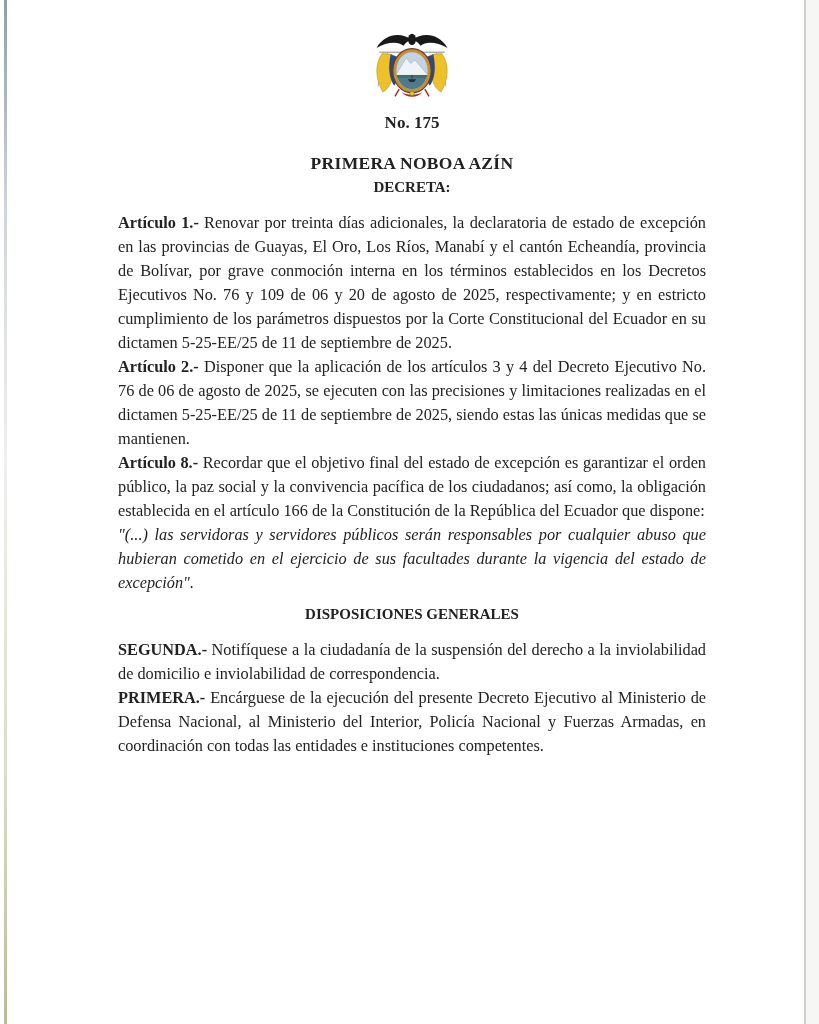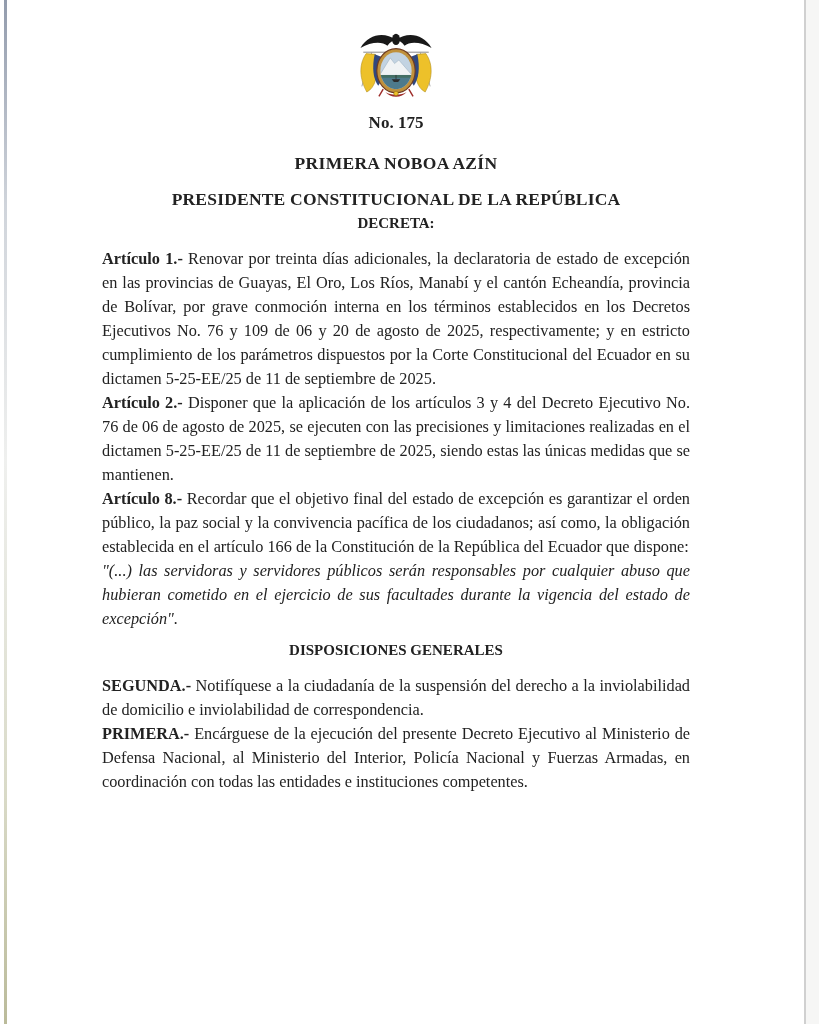--- a/index.html
+++ b/index.html
@@ -21,21 +21,21 @@
   }
   .edge-right {
     position: absolute; left: 804px; top: 0; width: 2px; height: 100%;
     background: rgba(150,150,150,.45);
   }
   .edge-right-band {
     position: absolute; left: 806px; top: 0; width: 13px; height: 100%;
     background: rgba(240,240,238,.6);
   }
 
-  .doc { position: absolute; left: 102px; top: 0; width: 588px; }
+  .doc { position: absolute; left: 118px; top: 0; width: 588px; }
 
   .emblem-wrap { text-align: center; margin-top: 28px; height: 74px; }
   .emblem-wrap svg { display: inline-block; }
 
   .doc-number {
     text-align: center; font-weight: bold; font-size: 17px;
     line-height: 22px; margin: 10px 0 0 0; color: #222;
   }
   .author {
     text-align: center; font-weight: bold; font-size: 17.5px;
@@ -111,21 +111,20 @@
       <circle cx="60" cy="92" r="3.2" fill="#edc12a" stroke="#8a6a10" stroke-width="0.8"></circle>
       <path d="M42,86 L36,96" stroke="#9e2b28" stroke-width="2"></path>
       <path d="M78,86 L84,96" stroke="#9e2b28" stroke-width="2"></path>
     </svg>
   </div>
 
   <div class="doc-number">No. 175</div>
 
   <div class="author">PRIMERA NOBOA AZÍN</div>
 
-  <div class="author-title">PRESIDENTE CONSTITUCIONAL DE LA REPÚBLICA</div>
 
 
 
   <p class="heading-center decreta">DECRETA:</p>
 
   <p class="body-par a1">
     <strong>Artículo 1.-</strong><span> Renovar por treinta días adicionales, la declaratoria de estado de excepción en las provincias de Guayas, El Oro, Los Ríos, Manabí y el cantón Echeandía, provincia de Bolívar, por grave conmoción interna en los términos establecidos en los Decretos Ejecutivos No. 76 y 109 de 06 y 20 de agosto de 2025, respectivamente; y en estricto cumplimiento de los parámetros dispuestos por la Corte Constitucional del Ecuador en su dictamen 5-25-EE/25 de 11 de septiembre de 2025.</span>
   </p>
 
   <p class="body-par a2">

